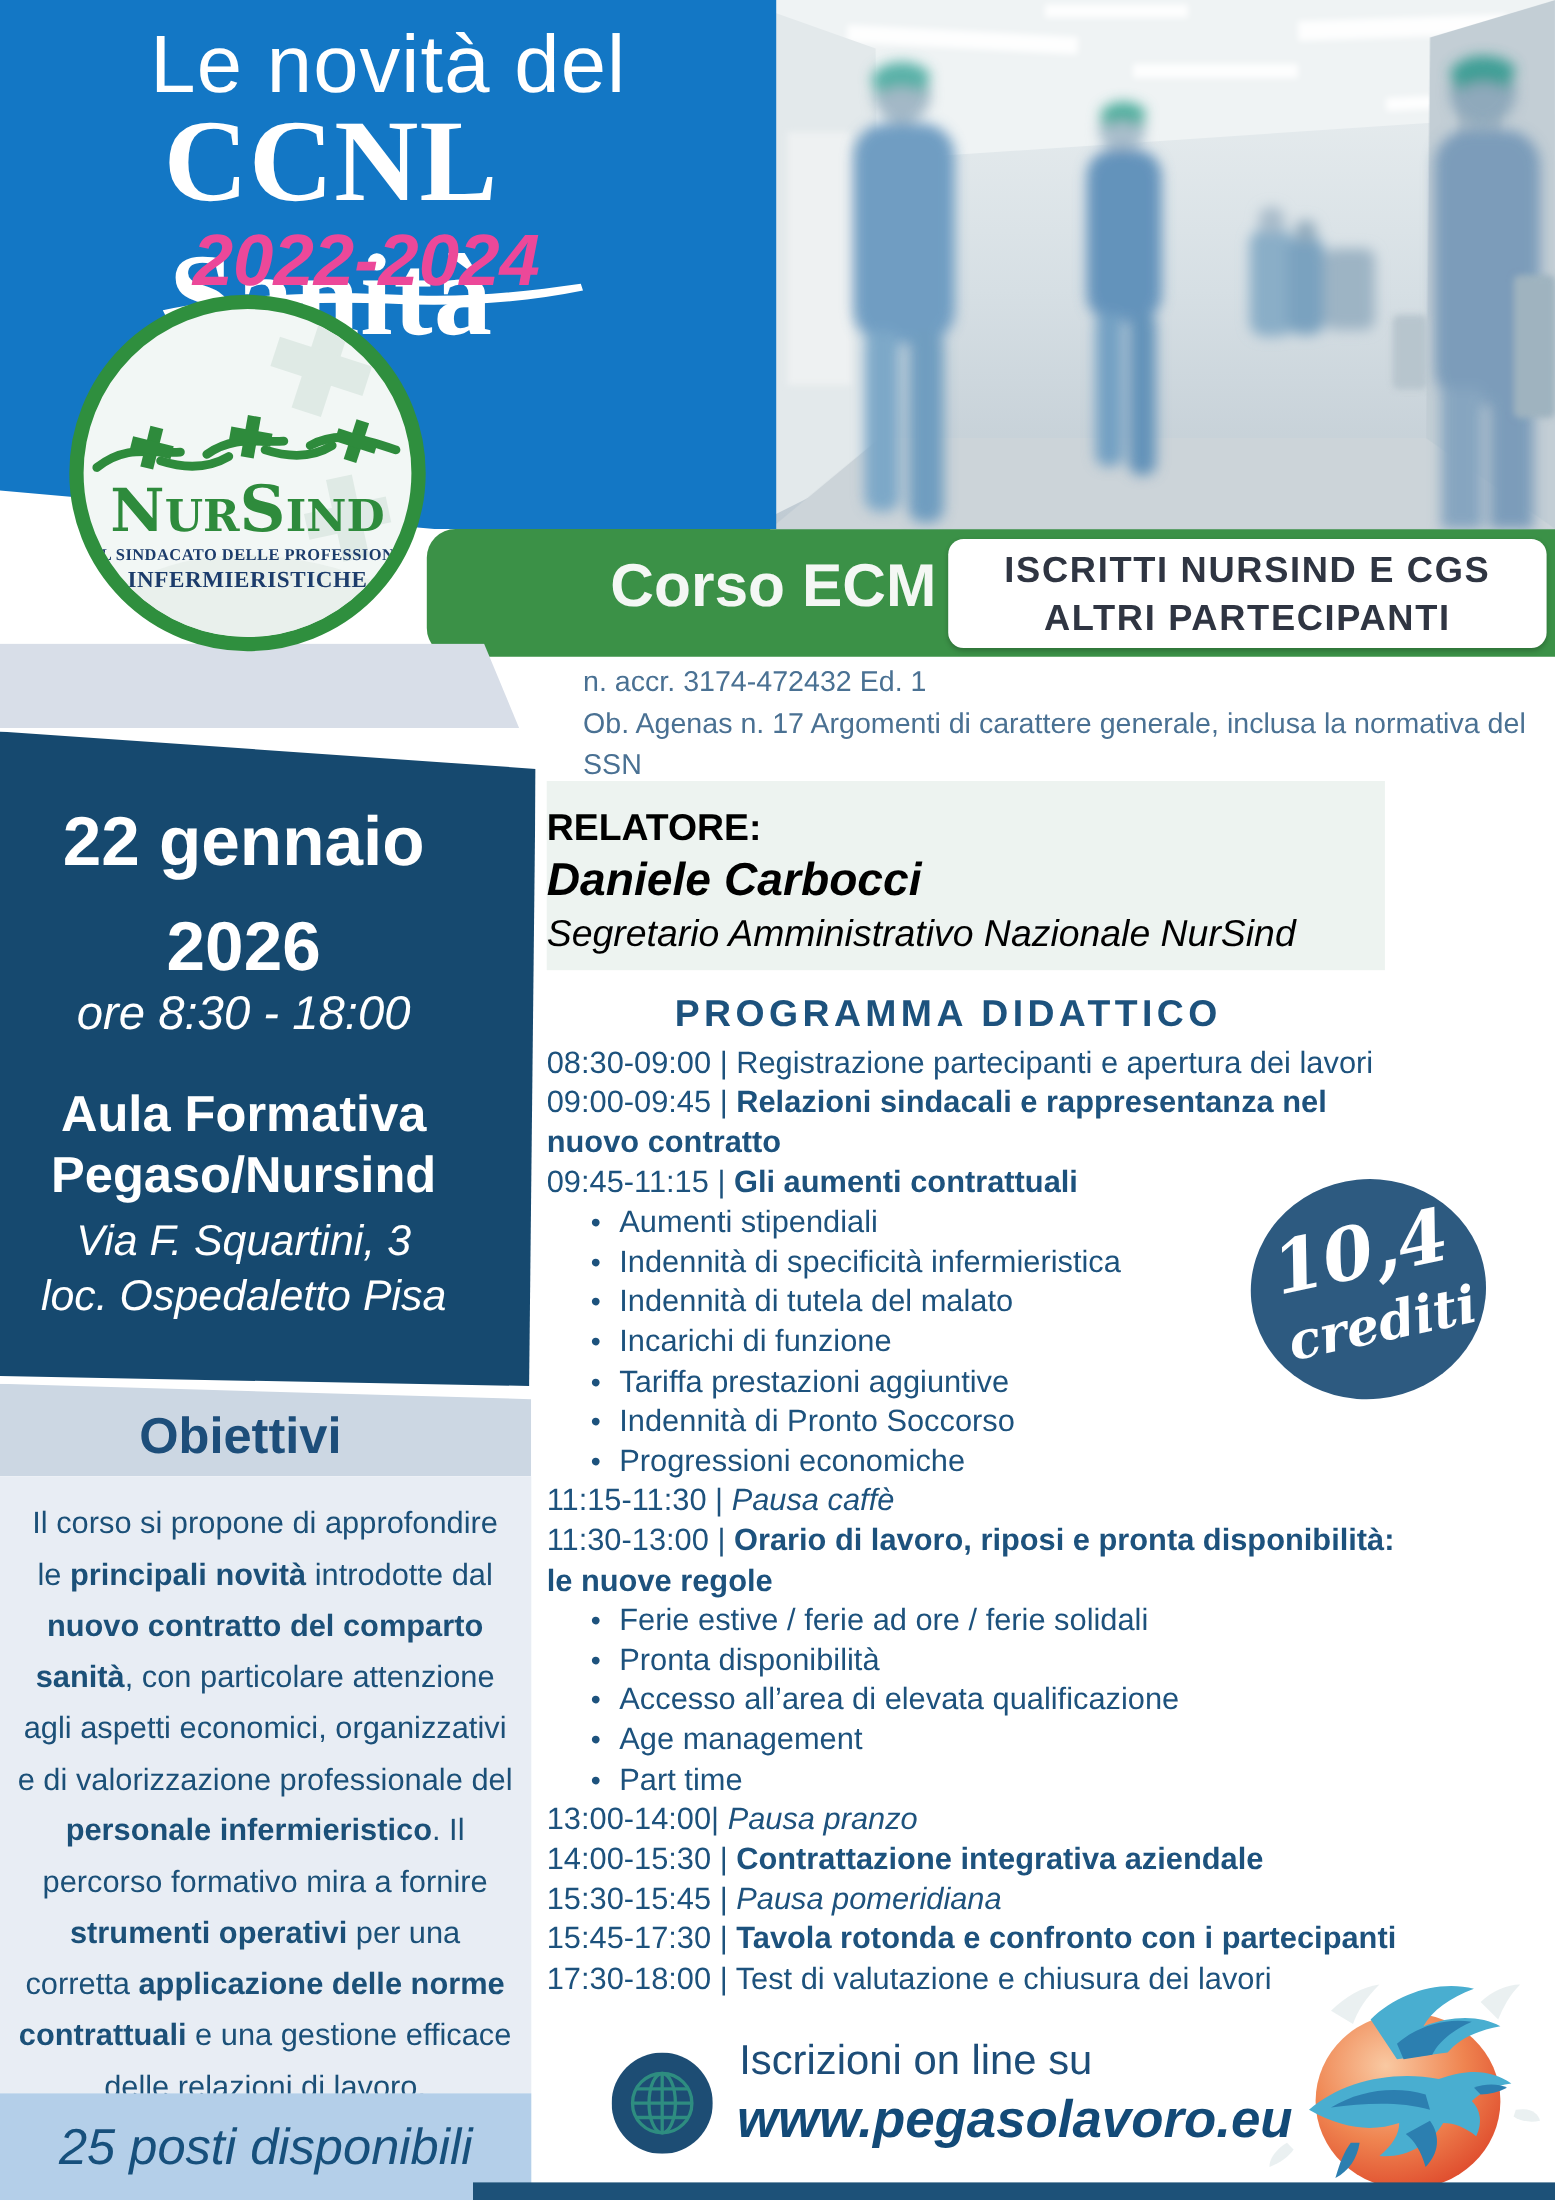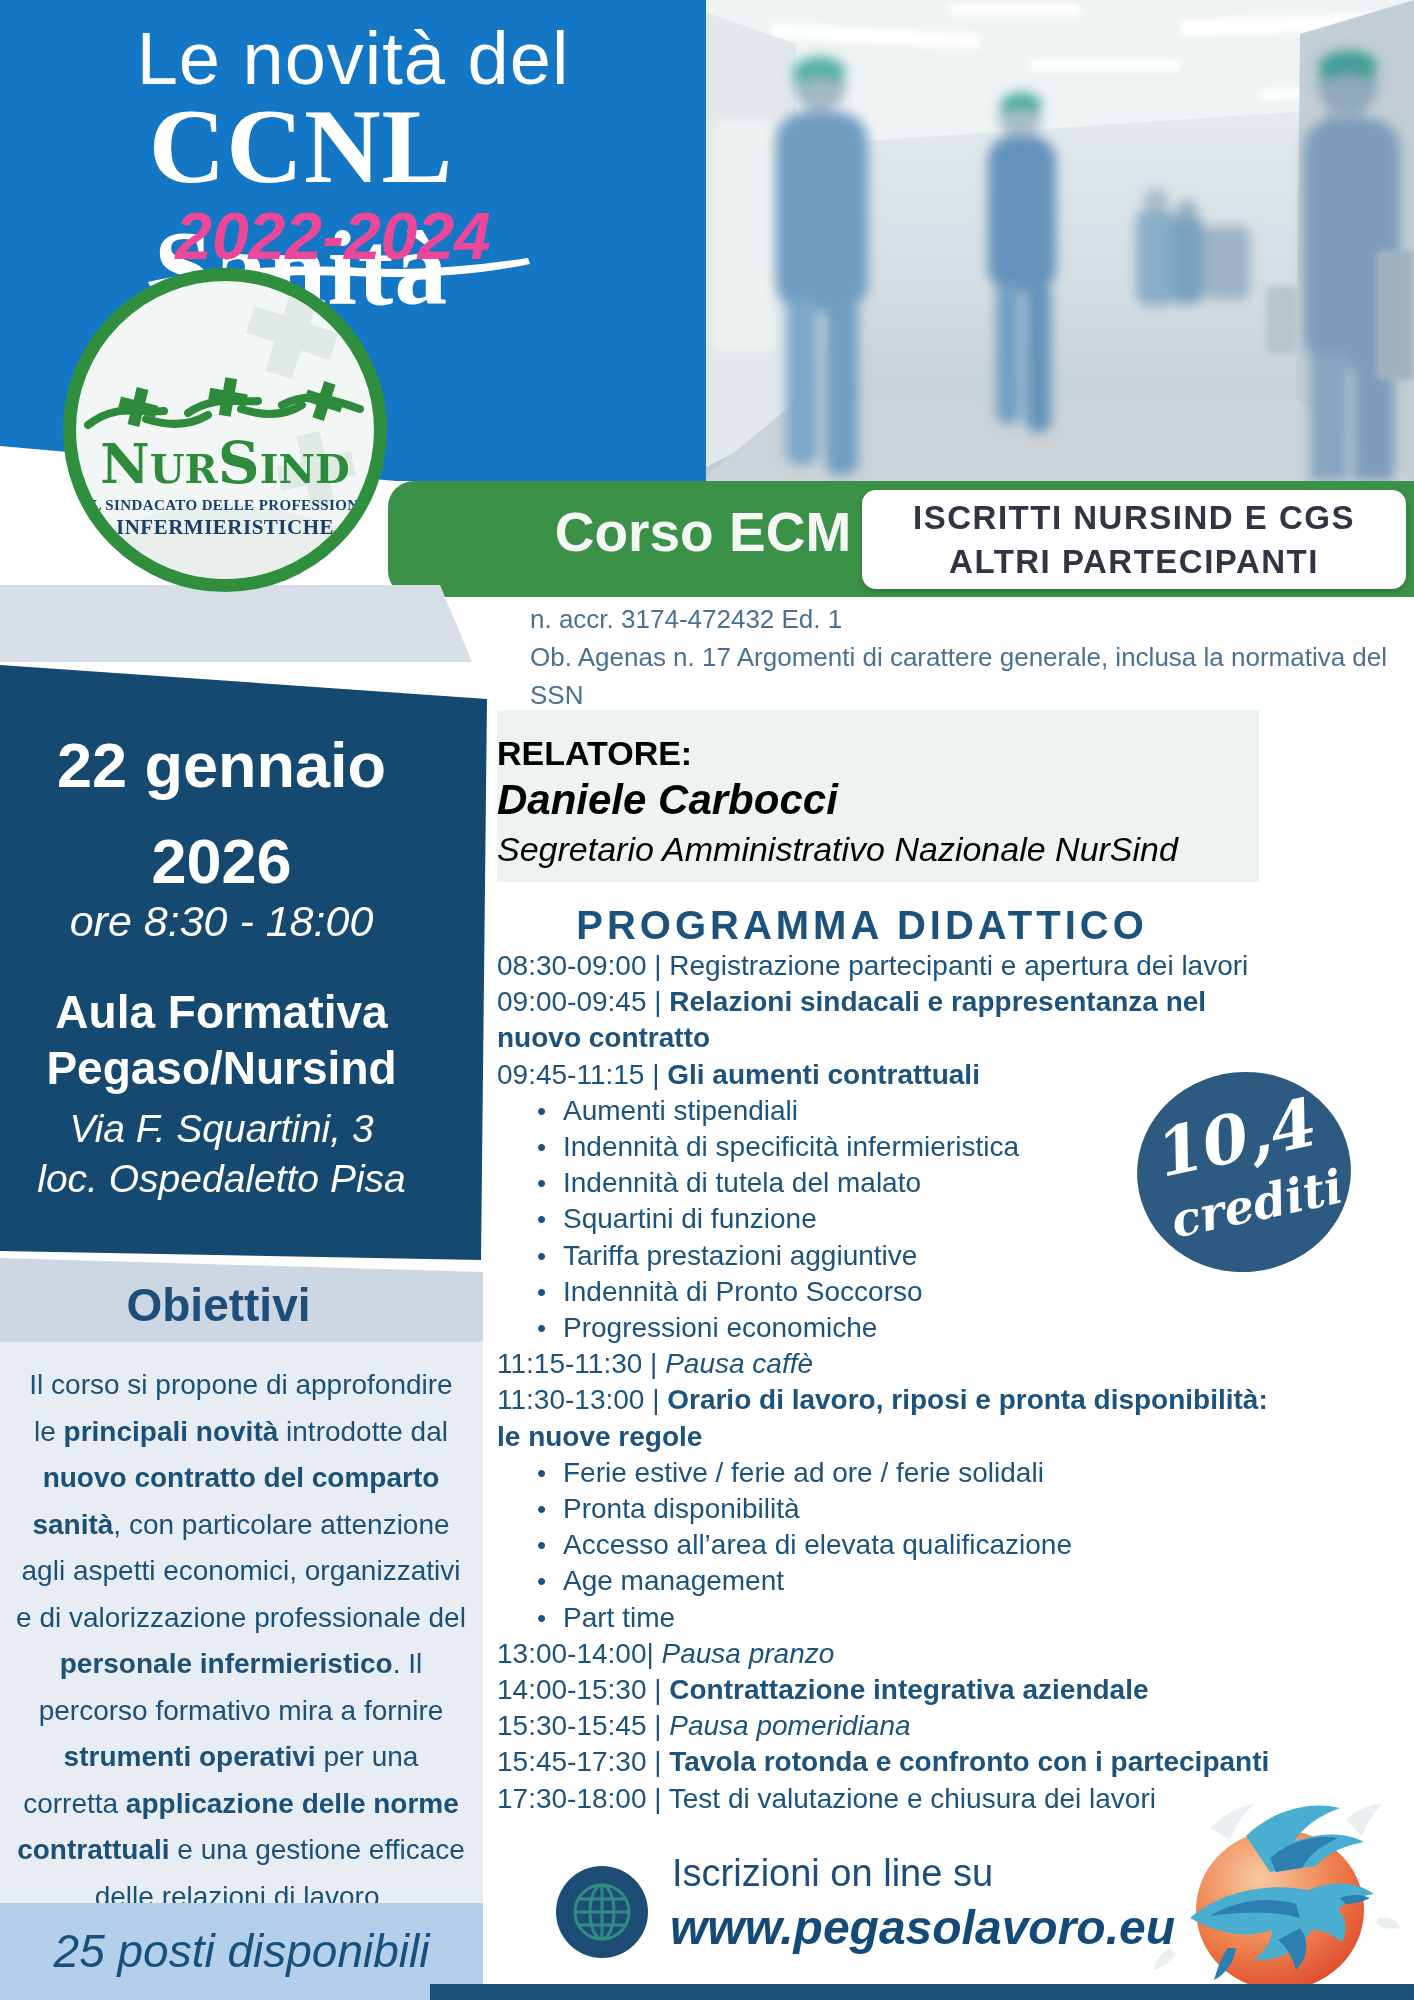--- a/index.html
+++ b/index.html
@@ -71,21 +71,21 @@
   .obi-para b{font-weight:700;}
   .seats{left:0;top:1903px;width:483px;height:97px;background:#b4cfe9;text-align:center;
       color:#17507c;font-size:46px;font-style:italic;font-weight:500;line-height:97px;}
 
   
   .relatore{left:497px;top:710px;width:762px;height:172px;background:#edf3f0;}
   .rel-label{position:absolute;left:0;top:24px;width:730px;font-size:34px;font-weight:700;}
   .rel-name{position:absolute;left:0;top:66px;width:730px;font-size:42px;font-weight:700;font-style:italic;}
   .rel-role{position:absolute;left:0;top:120px;width:730px;font-size:34px;font-style:italic;}
   .prog-head{left:497px;top:903px;width:730px;text-align:center;color:#1d527d;
-      font-size:40px;font-weight:700;letter-spacing:4px;}
+      font-size:34px;font-weight:700;letter-spacing:4px;}
   .program{left:497px;top:948px;width:917px;color:#1d527d;font-size:28px;line-height:36.2px;}
   .program .p-line,.program .p-cont{white-space:nowrap;}
   .program .prefix{font-weight:400;}
   .program .st-bold{font-weight:700;}
   .program .st-italic{font-style:italic;}
   .program .p-bullet{padding-left:40px;}
   .program .dot{display:inline-block;width:26px;font-size:26px;}
 
   
   .badge{left:1137px;top:1072px;width:214px;height:200px;background:#2d5a80;border-radius:50%;
@@ -263,21 +263,21 @@
 
   <div class="abs prog-head">PROGRAMMA DIDATTICO</div>
   <div class="abs program" id="program">
       <div class="p-line"><span class="prefix">08:30-09:00 | </span><span class="st-regular">Registrazione partecipanti e apertura dei lavori</span></div>
       <div class="p-line"><span class="prefix">09:00-09:45 | </span><span class="st-bold">Relazioni sindacali e rappresentanza nel</span></div>
       <div class="p-cont st-bold">nuovo contratto</div>
       <div class="p-line"><span class="prefix">09:45-11:15 | </span><span class="st-bold">Gli aumenti contrattuali</span></div>
       <div class="p-bullet"><span class="dot">•</span><span>Aumenti stipendiali</span></div>
       <div class="p-bullet"><span class="dot">•</span><span>Indennità di specificità infermieristica</span></div>
       <div class="p-bullet"><span class="dot">•</span><span>Indennità di tutela del malato</span></div>
-      <div class="p-bullet"><span class="dot">•</span><span>Squartini di funzione</span></div>
+      <div class="p-bullet"><span class="dot">•</span><span>Incarichi di funzione</span></div>
       <div class="p-bullet"><span class="dot">•</span><span>Tariffa prestazioni aggiuntive</span></div>
       <div class="p-bullet"><span class="dot">•</span><span>Indennità di Pronto Soccorso</span></div>
       <div class="p-bullet"><span class="dot">•</span><span>Progressioni economiche</span></div>
       <div class="p-line"><span class="prefix">11:15-11:30 | </span><span class="st-italic">Pausa caffè</span></div>
       <div class="p-line"><span class="prefix">11:30-13:00 | </span><span class="st-bold">Orario di lavoro, riposi e pronta disponibilità:</span></div>
       <div class="p-cont st-bold">le nuove regole</div>
       <div class="p-bullet"><span class="dot">•</span><span>Ferie estive / ferie ad ore / ferie solidali</span></div>
       <div class="p-bullet"><span class="dot">•</span><span>Pronta disponibilità</span></div>
       <div class="p-bullet"><span class="dot">•</span><span>Accesso all’area di elevata qualificazione</span></div>
       <div class="p-bullet"><span class="dot">•</span><span>Age management</span></div>

